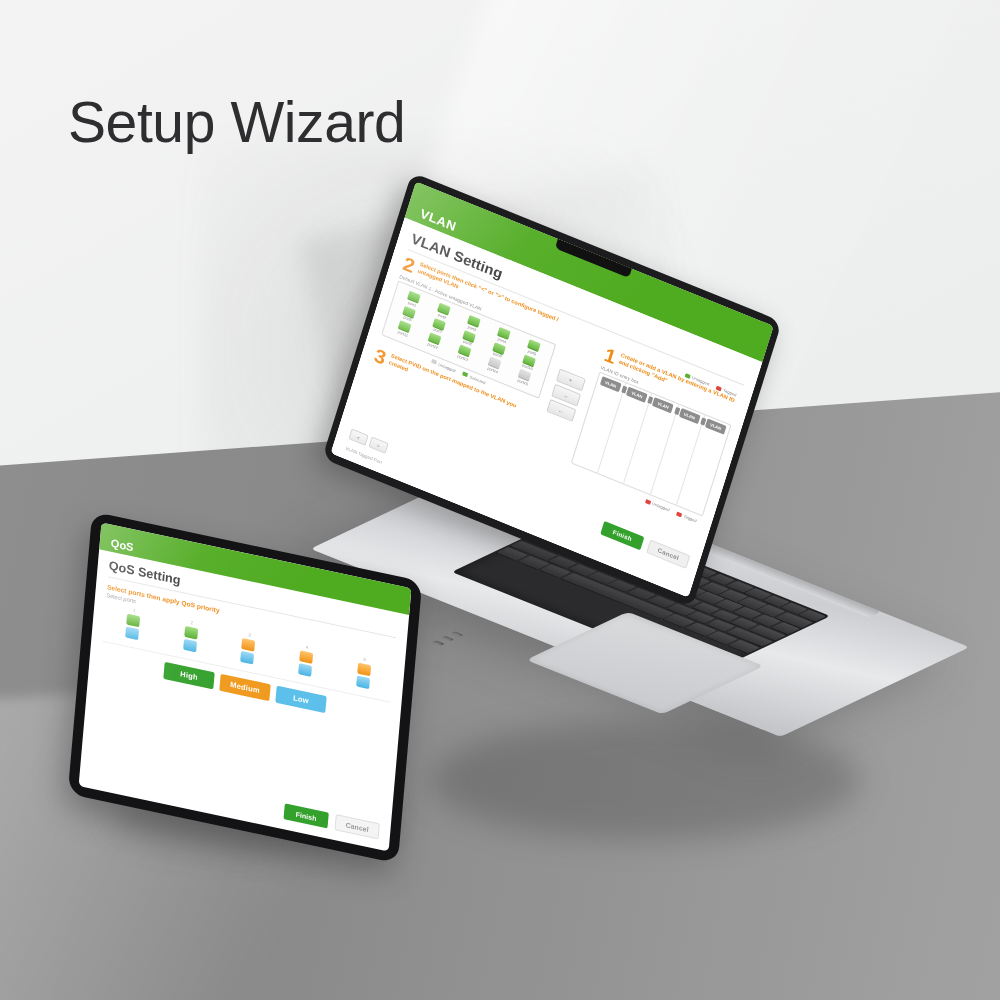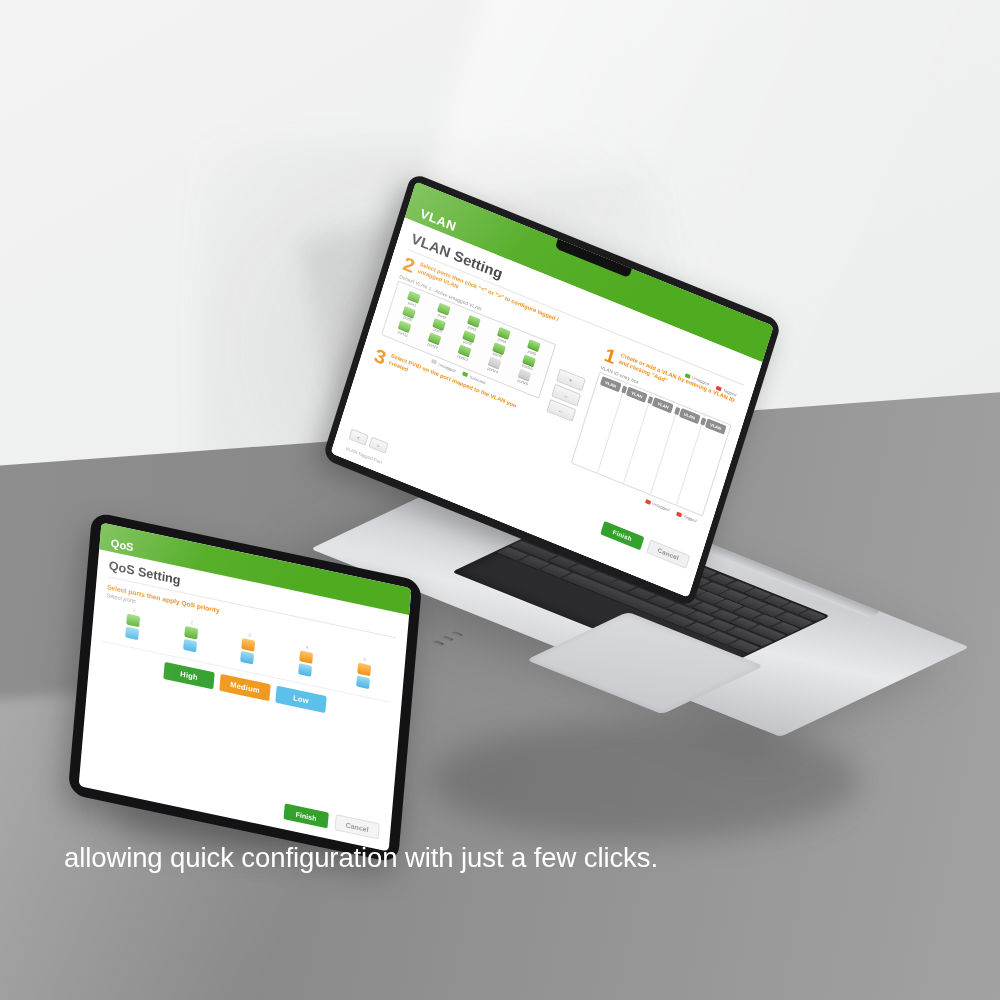--- a/index.html
+++ b/index.html
@@ -157,20 +157,21 @@
   <div class="wall-shadow"></div>
   <div class="wall-shadow2"></div>
   <div class="wall-beam"></div>
   <div class="bg-floor"></div>
   <div class="floor-sheen"></div>
   <div class="drop" style="left:430px;top:720px;width:430px;height:120px"></div>
   <div class="drop" style="left:110px;top:780px;width:280px;height:70px;background:rgba(60,60,60,.26)"></div>
 </div>
 
 <div id="headline">
+  <span>Setup Wizard</span>
 </div>
 
 <div id="laptop">
 
   <div class="base"></div>
   <div class="base-lip"></div>
 
   <div class="kbd">
     <div class="krow">
       <div class="key"></div>
@@ -502,14 +503,13 @@
           <div class="tbtn ghost">Cancel</div>
         </div>
       </div>
 
       <div class="glare"></div>
     </div>
   </div>
 </div>
 
 <div id="caption">
-  <span>allowing quick configuration with just a few clicks.</span>
 </div>
 
 </body></html>

